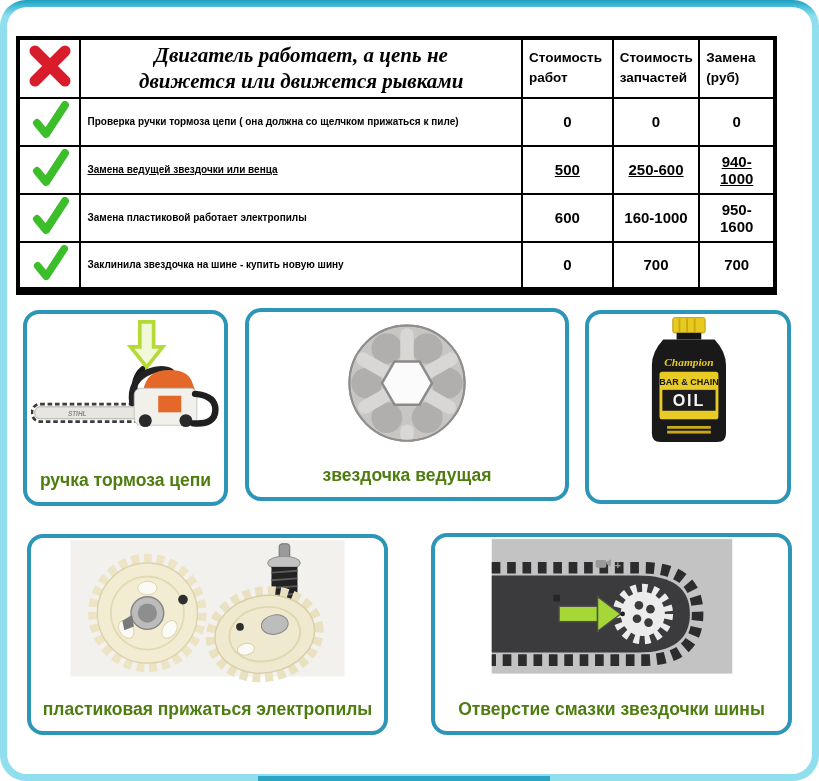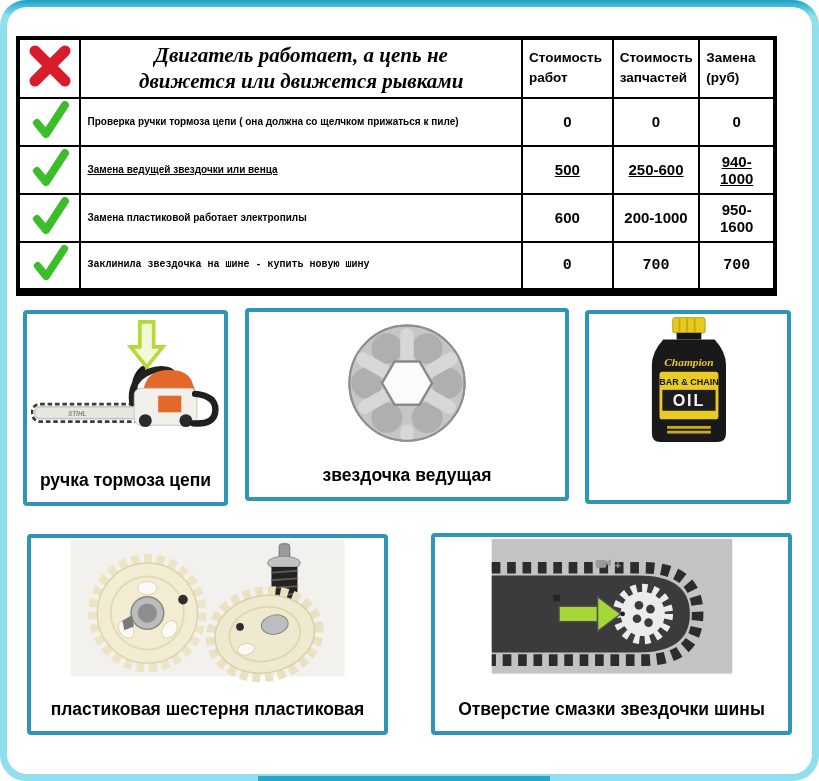--- a/index.html
+++ b/index.html
@@ -18,27 +18,27 @@
   .cost-table td,.cost-table th{border:2px solid #000;padding:2px 6px;vertical-align:middle;}
   .col-check{width:62px;} .col-desc{width:438px;} .col-work{width:90px;}
   .col-parts{width:86px;} .col-total{width:75px;}
   .hdr-row{height:54px;}
   .title-cell{font-family:"Liberation Serif",serif;font-style:italic;font-weight:bold;
         font-size:21px;text-align:center;line-height:1.25;}
   .colhdr{font-size:13.5px;font-weight:bold;line-height:1.5;}
   .icon-cell{text-align:center;}
   .desc-cell{font-size:10px;font-weight:bold;line-height:1.35;}
   .val-cell{font-size:15px;font-weight:bold;text-align:center;}
-  .row-1{height:44px;} .row-2{height:41px;text-decoration:underline;} .row-3{height:41px;} .row-4{height:31px;font-family:Liberation Mono, monospace;}
+  .row-1{height:44px;} .row-2{height:41px;text-decoration:underline;} .row-3{height:41px;} .row-4{height:31px;}
 
   
-  .card{position:absolute;border:4px solid #2d96b8;border-radius:4px;background:#fff;}
+  .card{position:absolute;border:4px solid #2d96b8;border-radius:16px;background:#fff;}
   .card svg{display:block;margin:0 auto;}
   .caption{position:absolute;left:0;right:0;bottom:11px;text-align:center;
-           font-size:17.5px;font-weight:bold;color:#000000;}
+           font-size:17.5px;font-weight:bold;color:#4d7c0f;}
   #card-1{left:23px;  top:310px;width:197px;height:188px;}
   #card-2{left:245px; top:308px;width:316px;height:185px;}
   #card-3{left:585px; top:310px;width:198px;height:186px;}
   #card-4{left:27px;  top:534px;width:353px;height:193px;}
   #card-5{left:431px; top:533px;width:353px;height:194px;}
 </style>
 </head>
 <body>
 
 <div class="page">
@@ -105,21 +105,21 @@
     </tr>
 
     <tr class="row-3">
       <td class="icon-cell">
         <svg width="40" height="38" viewBox="0 0 40 38">
           <path d="M7 22 L16 33 L35 4" fill="none" stroke="#3cbe2b" stroke-width="8" stroke-linecap="round" stroke-linejoin="round"></path>
         </svg>
       </td>
       <td class="desc-cell">Замена пластиковой работает электропилы</td>
       <td class="val-cell">600</td>
-      <td class="val-cell">200-1000</td>
+      <td class="val-cell">160-1000</td>
       <td class="val-cell">950-1600</td>
     </tr>
 
     <tr class="row-4">
       <td class="icon-cell">
         <svg width="40" height="36" viewBox="0 0 40 38">
           <path d="M7 22 L16 33 L35 4" fill="none" stroke="#3cbe2b" stroke-width="8" stroke-linecap="round" stroke-linejoin="round"></path>
         </svg>
       </td>
       <td class="desc-cell">Заклинила звездочка на шине -  купить новую шину</td>
@@ -234,21 +234,21 @@
         <g transform="rotate(-10 232 100)">
           <ellipse cx="232" cy="100" rx="56" ry="44" fill="none" stroke="#e9e1c0" stroke-width="11" stroke-dasharray="8 5"></ellipse>
           <ellipse cx="232" cy="100" rx="52" ry="40" fill="#efe9cf" stroke="#d9cfa7" stroke-width="1.5"></ellipse>
           <ellipse cx="232" cy="100" rx="37" ry="28" fill="none" stroke="#e0d6b0" stroke-width="2"></ellipse>
           <ellipse cx="210" cy="112" rx="9" ry="6" fill="#faf9f4" stroke="#d9cfa7"></ellipse>
           <circle cx="208" cy="88" r="4" fill="#2e2e2e"></circle>
           <ellipse cx="244" cy="92" rx="14" ry="10" fill="#bdbdbd" stroke="#868686"></ellipse>
         </g>
       </g>
     </svg>
-    <div class="caption">пластиковая шестерня пластиковая</div>
+    <div class="caption">пластиковая прижаться электропилы</div>
   </div>
 
   <div class="card" id="card-5">
     <svg width="345" height="152" viewBox="0 0 345 158">
       <rect x="48" y="2" width="250" height="140" fill="#c3c3c3"></rect>
 
       <path d="M48 32 H205 Q262 32 262 80 Q262 128 205 128 H48" fill="none" stroke="#2c2c2e" stroke-width="12" stroke-dasharray="9 7"></path>
 
       <path d="M48 40 H200 Q254 40 254 80 Q254 120 200 120 H48 Z" fill="#3b3b3d"></path>
 

